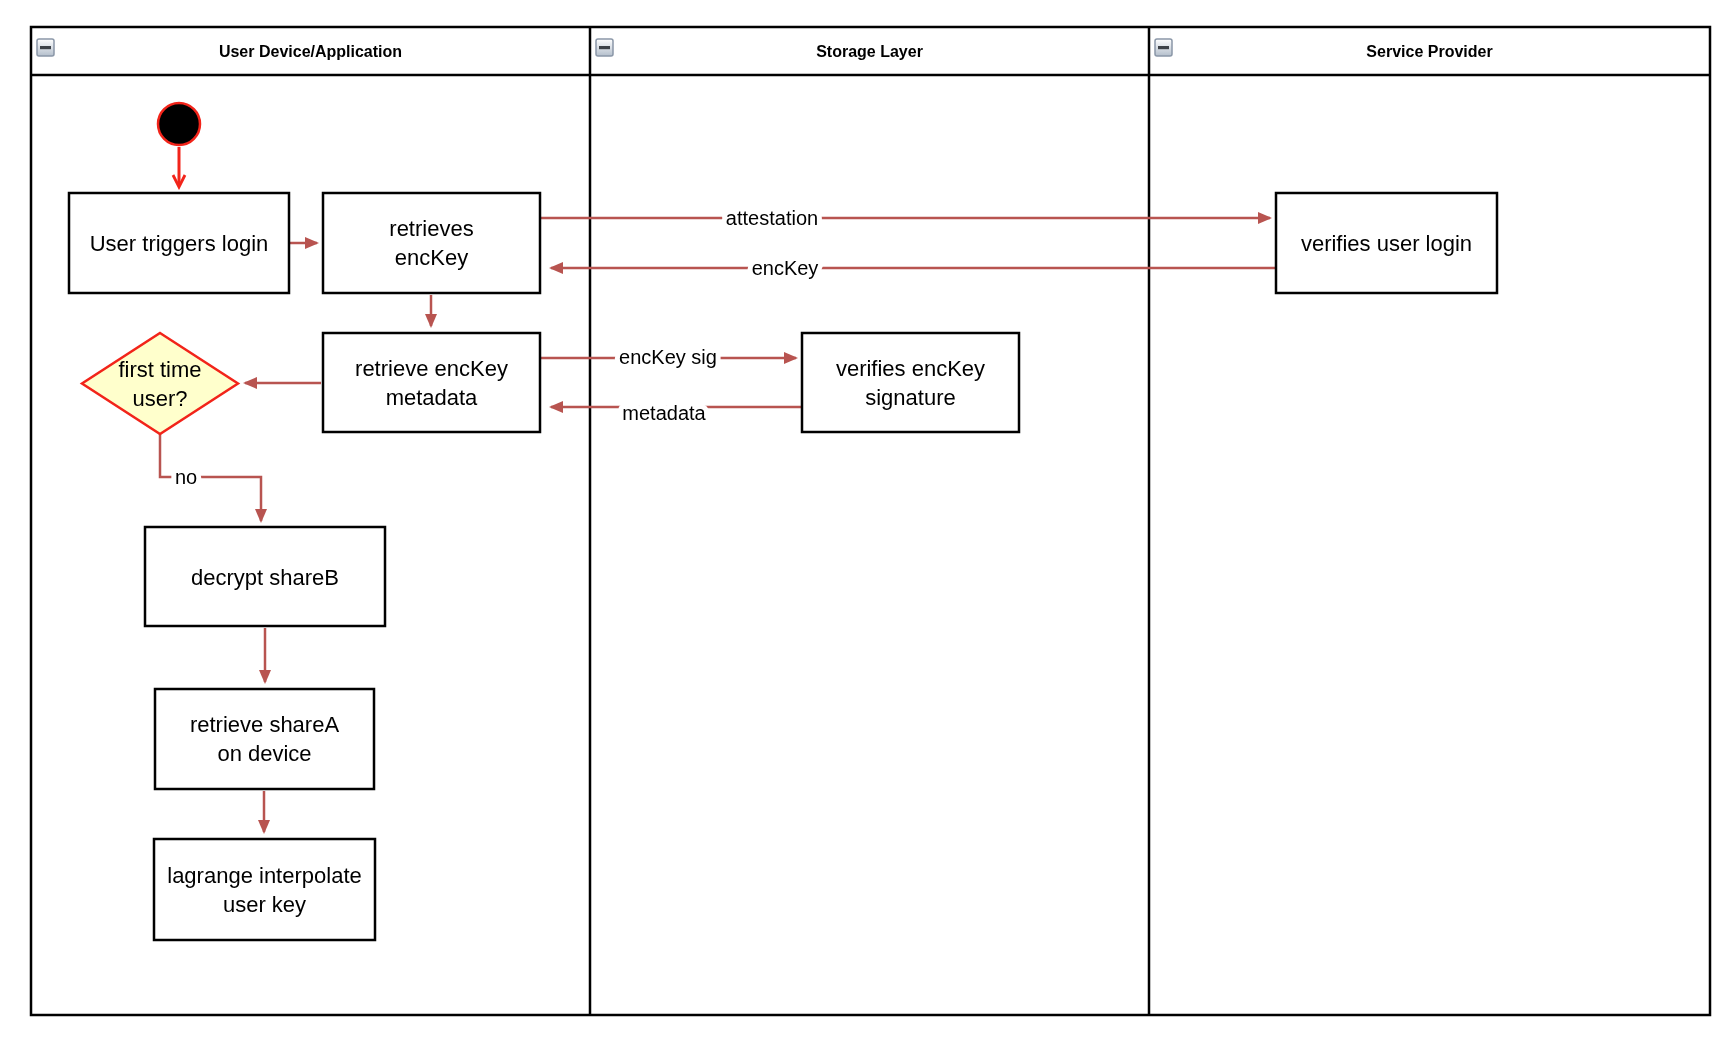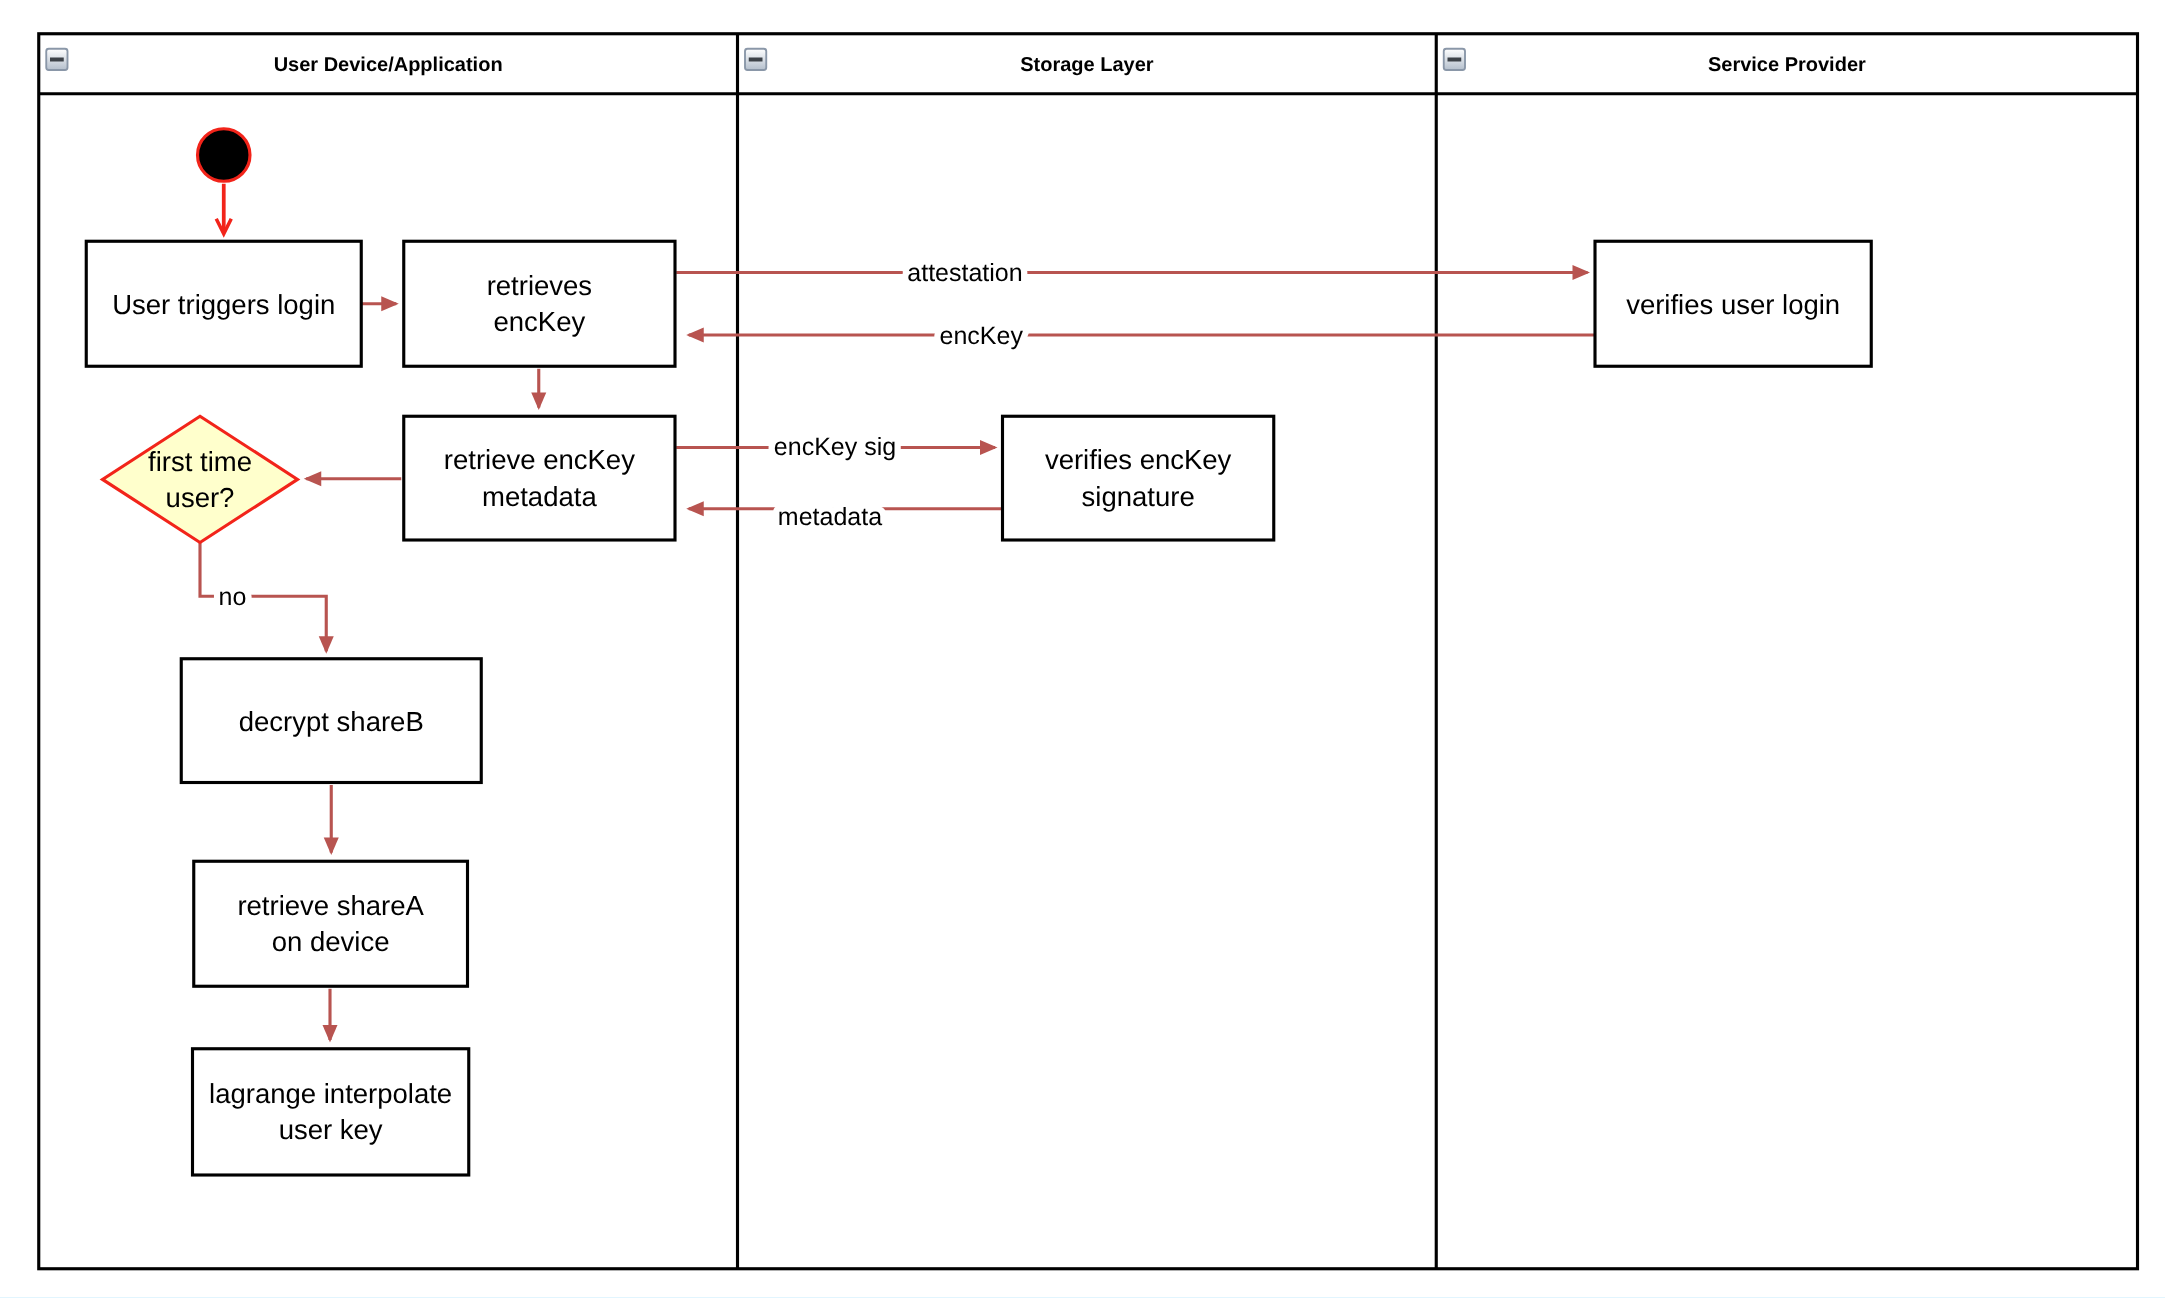--- a/index.html
+++ b/index.html
@@ -1,16 +1,16 @@
 <!DOCTYPE html>
 <html><head>
 <meta charset="utf-8">
 <style>
   html,body{margin:0;padding:0;background:#ffffff;}
-  .canvas{position:relative;width:1732px;height:1038px;background:#7dd3fc;overflow:hidden;}
+  .canvas{position:relative;width:1732px;height:1038px;background:#a3a3a3;overflow:hidden;}
   svg text{font-family:"Liberation Sans","DejaVu Sans",sans-serif;fill:#000000;}
   svg .lane-title{font-size:16px;font-weight:700;text-anchor:middle;}
   svg .node-label{font-size:22px;text-anchor:middle;}
   svg .edge-label{font-size:20px;text-anchor:middle;paint-order:stroke;stroke:#ffffff;stroke-width:10px;stroke-linejoin:round;}
 </style>
 </head>
 <body>
 
 <div class="canvas">
   <svg id="diagram-svg" width="1732" height="1038" viewBox="0 0 1732 1038" xmlns="http://www.w3.org/2000/svg">

